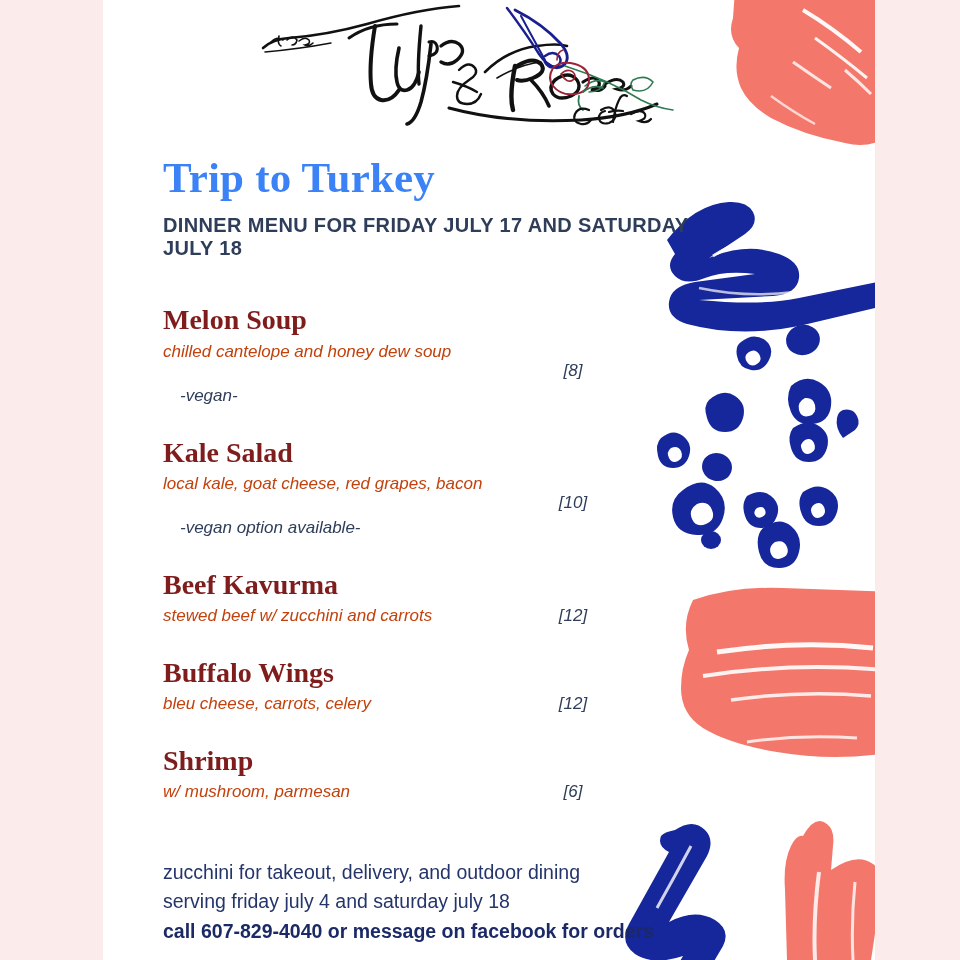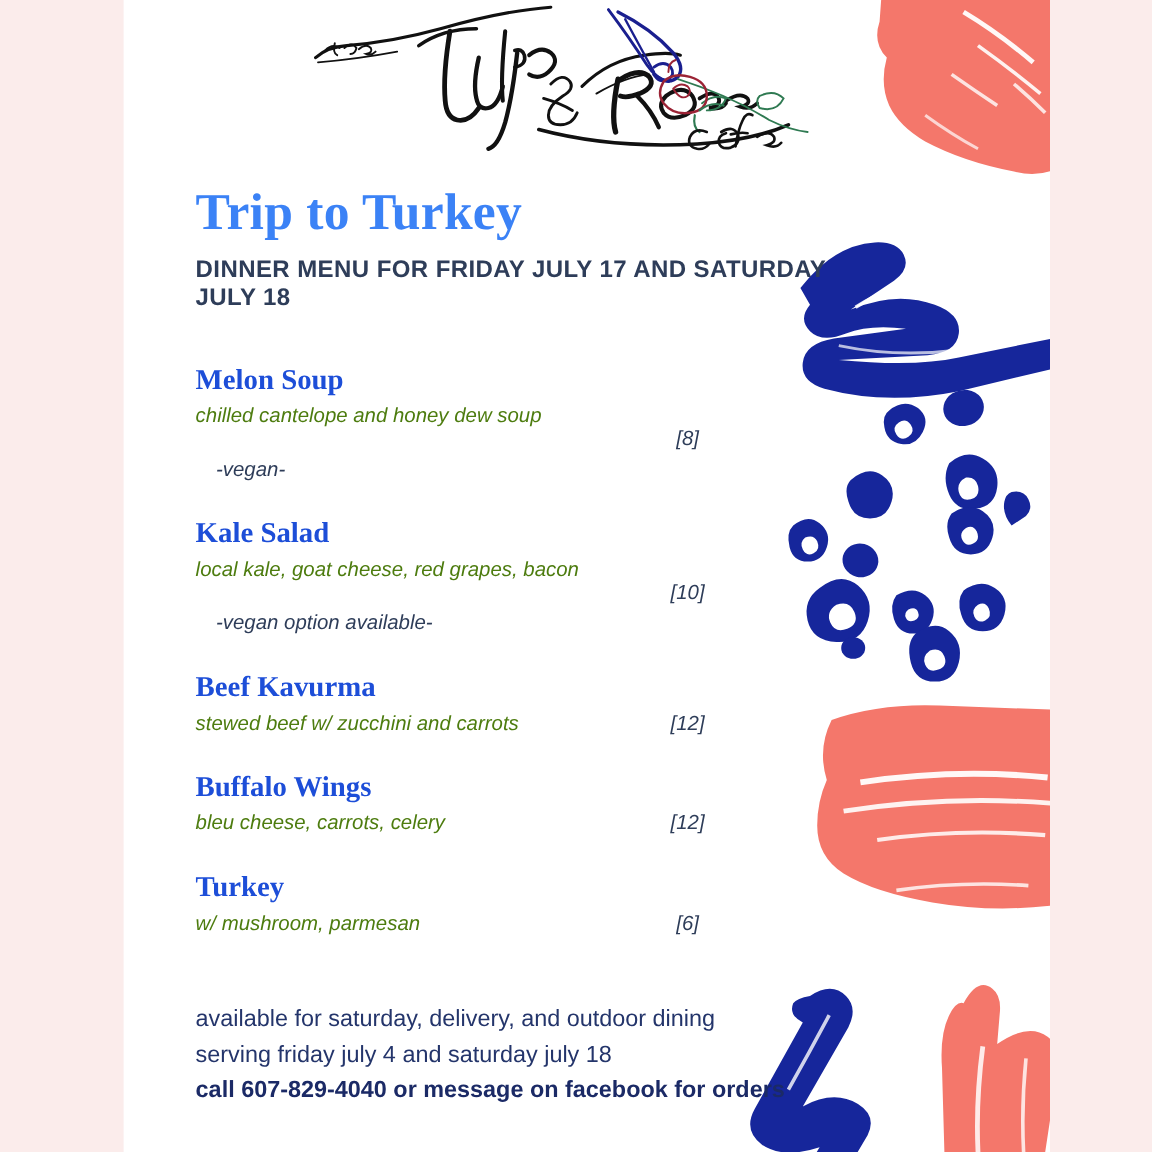--- a/index.html
+++ b/index.html
@@ -41,32 +41,32 @@
     font-weight:600;
     letter-spacing:0.35px;
     color:#2e3d59;
     margin:0 0 44px 0;
   }
 
   .item{position:relative;margin-bottom:27px;}
   .item-name{
     font-family:"Liberation Serif", serif;
     font-weight:bold;
-    font-size:24px;
-    color:#1d4ed8;
+    font-size:28px;
+    color:#7f1d1d;
     line-height:1.12;
     margin:0 0 2px 0;
   }
   .item-rows{position:relative;}
   .desc-col{width:400px;}
   .item-desc{
     font-family:"Liberation Sans", sans-serif;
     font-style:italic;
     font-size:17px;
-    color:#4d7c0f;
+    color:#c2410c;
     line-height:1.62;
     margin:0;
   }
   .item-note{
     font-family:"Liberation Sans", sans-serif;
     font-style:italic;
     font-size:17px;
     color:#2e3d59;
     line-height:1.62;
     margin:17px;
@@ -288,30 +288,30 @@
         <div class="item-name">Buffalo Wings</div>
         <div class="item-rows">
           <div class="desc-col">
             <div class="item-desc">bleu cheese, carrots, celery</div>
           </div>
           <div class="item-price">[12]</div>
         </div>
       </div>
 
       <div class="item">
-        <div class="item-name">Turkey</div>
+        <div class="item-name">Shrimp</div>
         <div class="item-rows">
           <div class="desc-col">
             <div class="item-desc">w/ mushroom, parmesan</div>
           </div>
           <div class="item-price">[6]</div>
         </div>
       </div>
 
       <div class="footer">
-        <p>available for saturday, delivery, and outdoor dining</p>
+        <p>zucchini for takeout, delivery, and outdoor dining</p>
         <p>serving friday july 4 and saturday july 18</p>
         <p class="bold">call 607-829-4040 or message on facebook for orders</p>
       </div>
 
     </div>
   </div>
 </div>
 
 </body></html>

